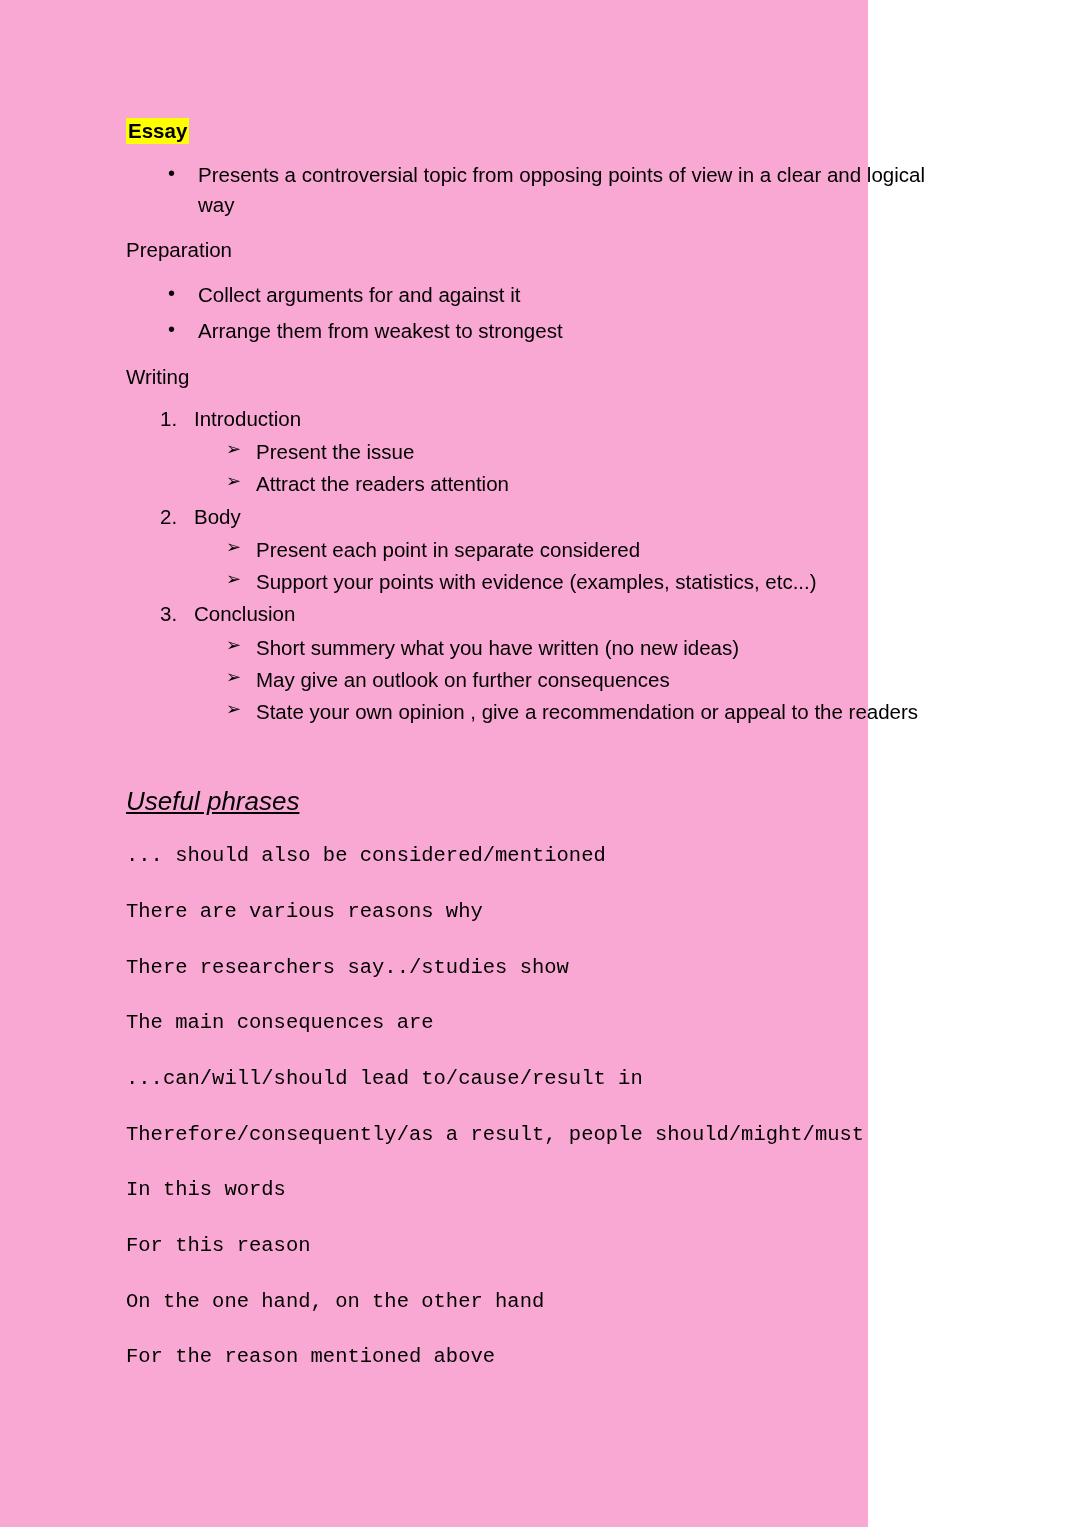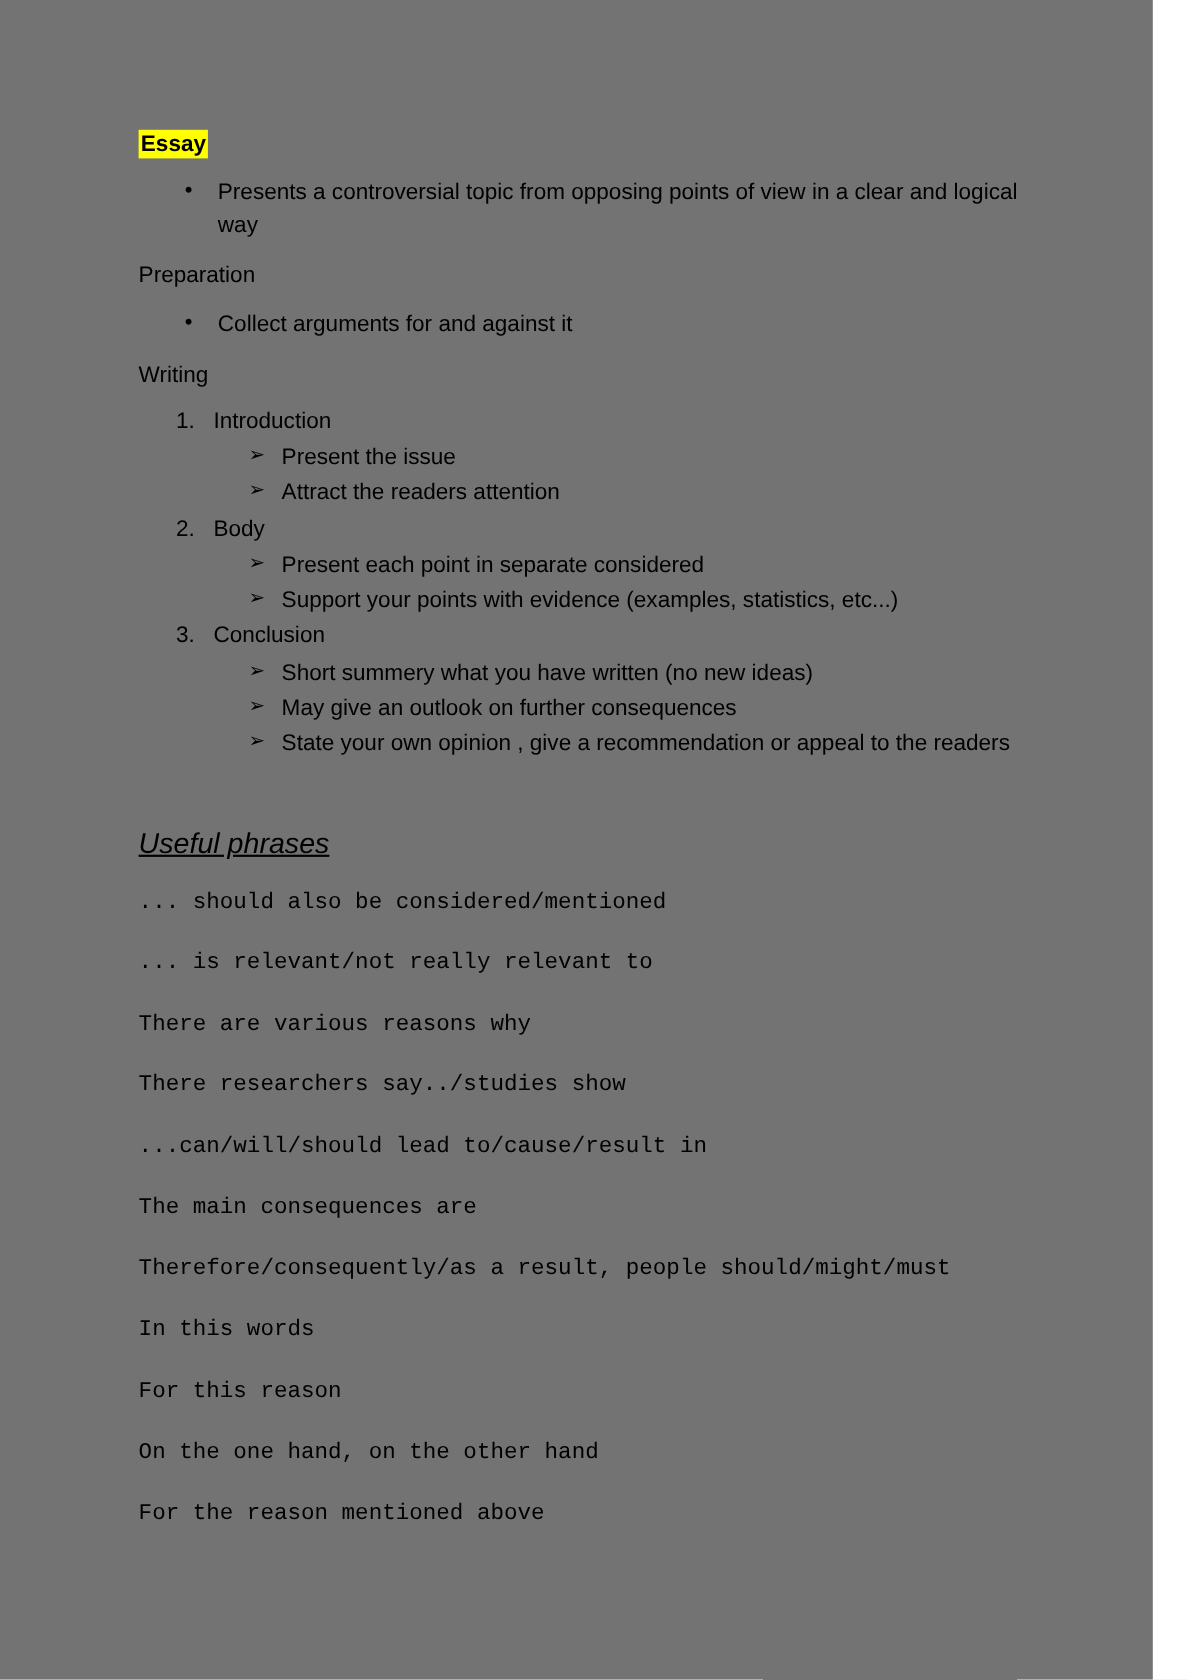--- a/index.html
+++ b/index.html
@@ -9,23 +9,23 @@
   }
   body {
     width: 1080px;
     height: 1527px;
     font-family: "Liberation Sans", sans-serif;
     color: #000000;
     -webkit-font-smoothing: antialiased;
   }
   .page {
     position: relative;
-    width: 1048px;
+    width: 868px;
     height: 1527px;
-    background: #737373;
+    background: #f9a8d4;
     box-sizing: border-box;
     padding: 118px 120px 0 126px;
   }
   .doc {
     width: 836px;
   }
   
   .title {
     font-size: 20.5px;
     font-weight: bold;
@@ -124,20 +124,21 @@
     <h1 class="title"><span class="hl">Essay</span></h1>
 
     <ul class="bullets">
       <li>Presents a controversial topic from opposing points of view in a clear and logical way</li>
     </ul>
 
     <div class="section-label">Preparation</div>
 
     <ul class="bullets tight">
       <li>Collect arguments for and against it</li>
+      <li>Arrange them from weakest to strongest</li>
     </ul>
 
     <div class="section-label">Writing</div>
 
     <ol class="numbered">
       <li>
         <span class="num">1.</span>
         <span>Introduction</span>
         <ul class="arrows">
           <li>Present the issue</li>
@@ -160,25 +161,24 @@
           <li>May give an outlook on further consequences</li>
           <li>State your own opinion , give a recommendation or appeal to the readers</li>
         </ul>
       </li>
     </ol>
 
     <div class="phrases-heading">Useful phrases</div>
 
     <div>
       <p class="phrase">... should also be considered/mentioned</p>
-      <p class="phrase">... is relevant/not really relevant to</p>
       <p class="phrase">There are various reasons why</p>
       <p class="phrase">There researchers say../studies show</p>
+      <p class="phrase">The main consequences are</p>
       <p class="phrase">...can/will/should lead to/cause/result in</p>
-      <p class="phrase">The main consequences are</p>
       <p class="phrase">Therefore/consequently/as a result, people should/might/must</p>
       <p class="phrase">In this words</p>
       <p class="phrase">For this reason</p>
       <p class="phrase">On the one hand, on the other hand</p>
       <p class="phrase">For the reason mentioned above</p>
     </div>
 
   </div>
 </div>
 

